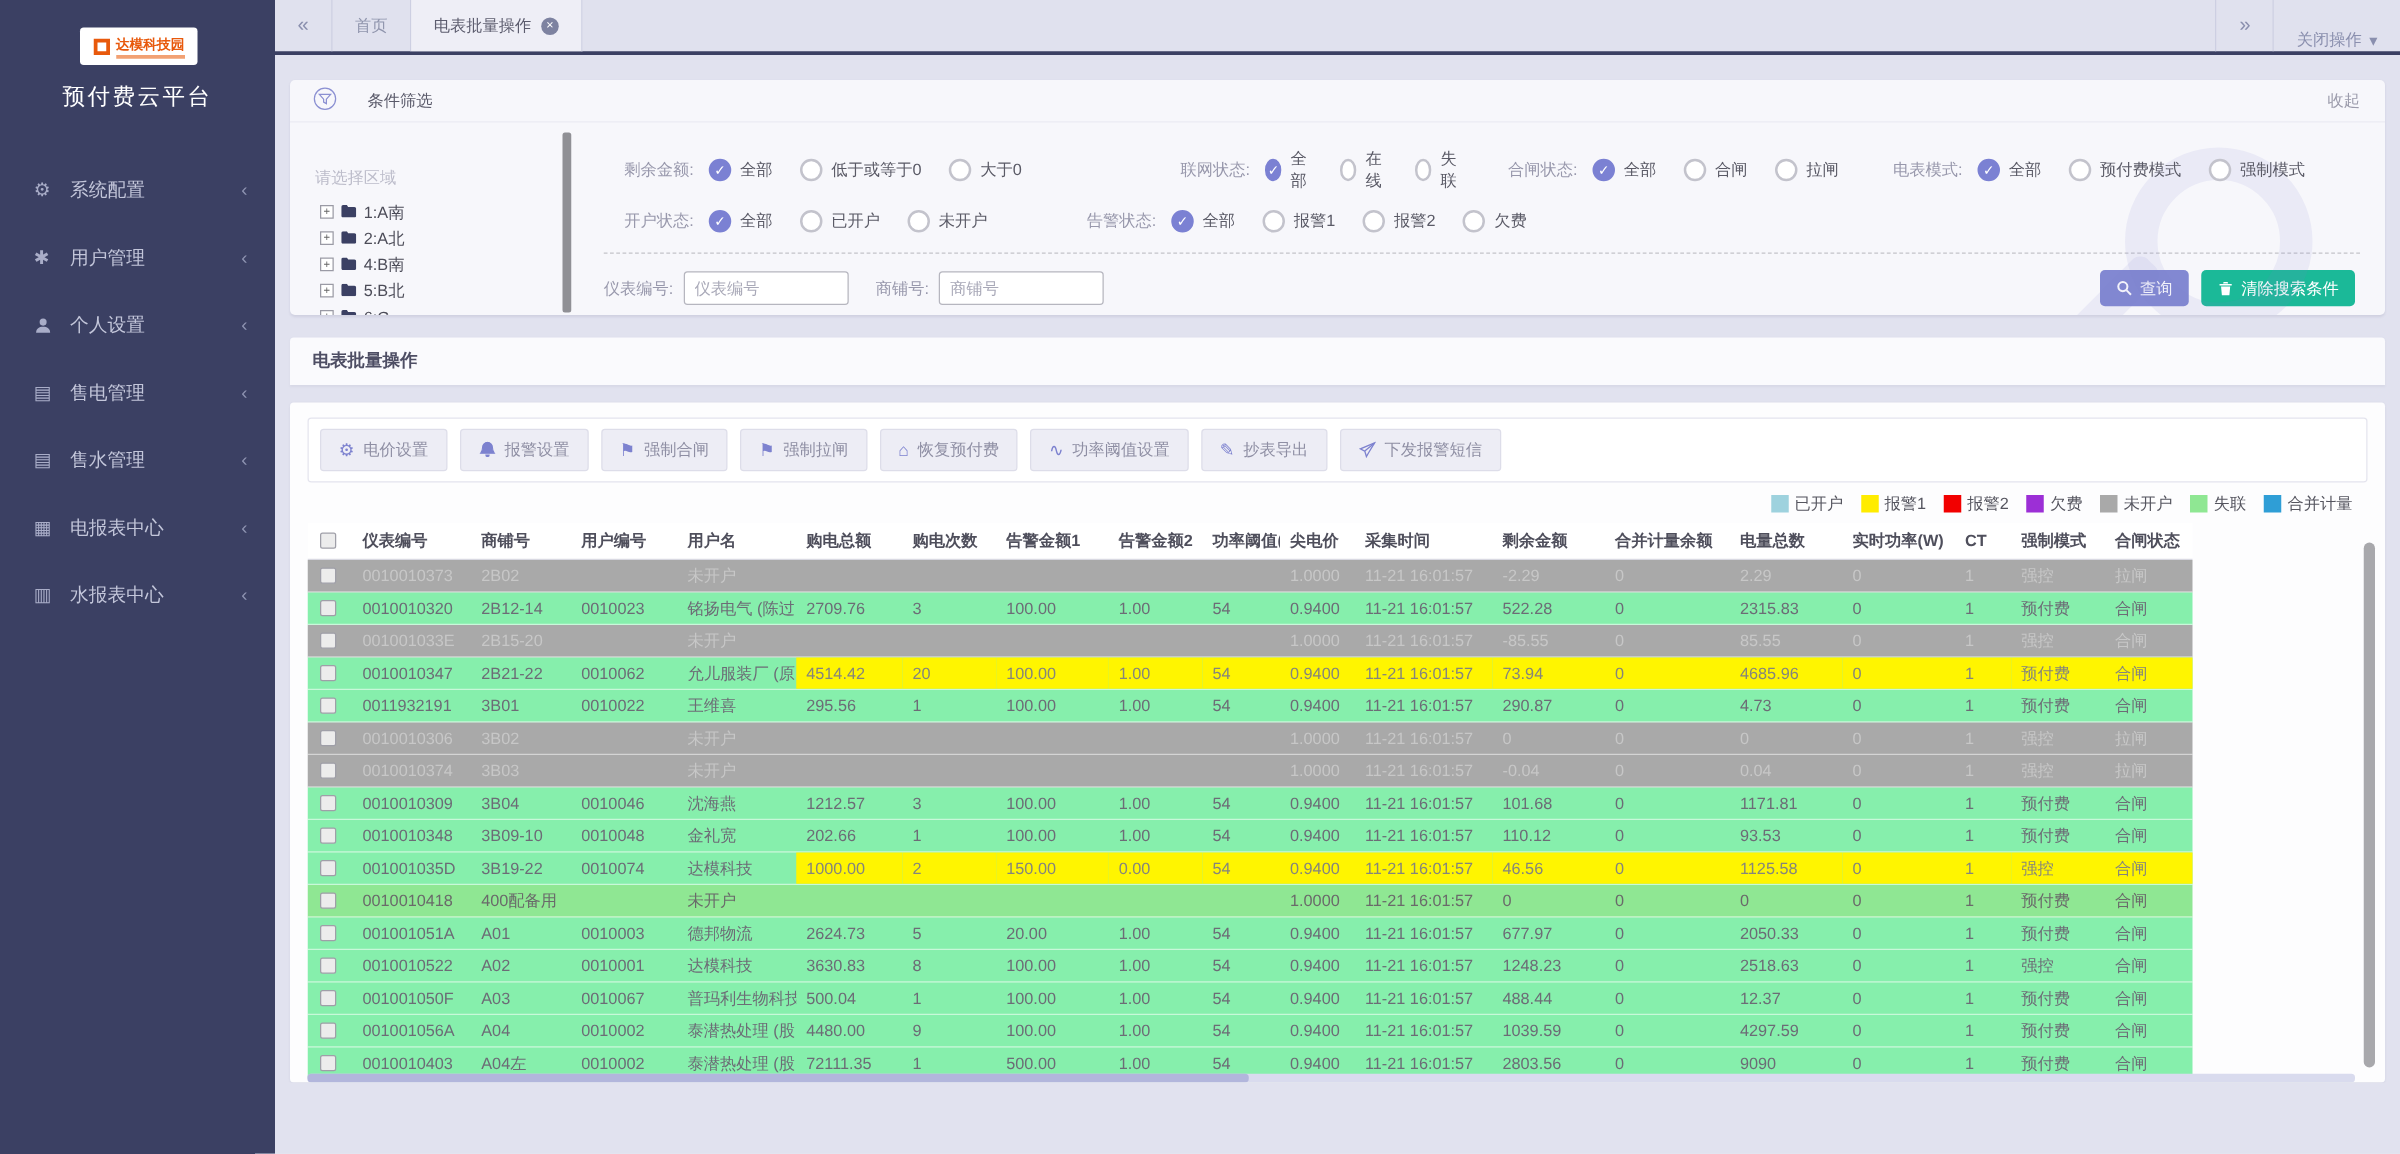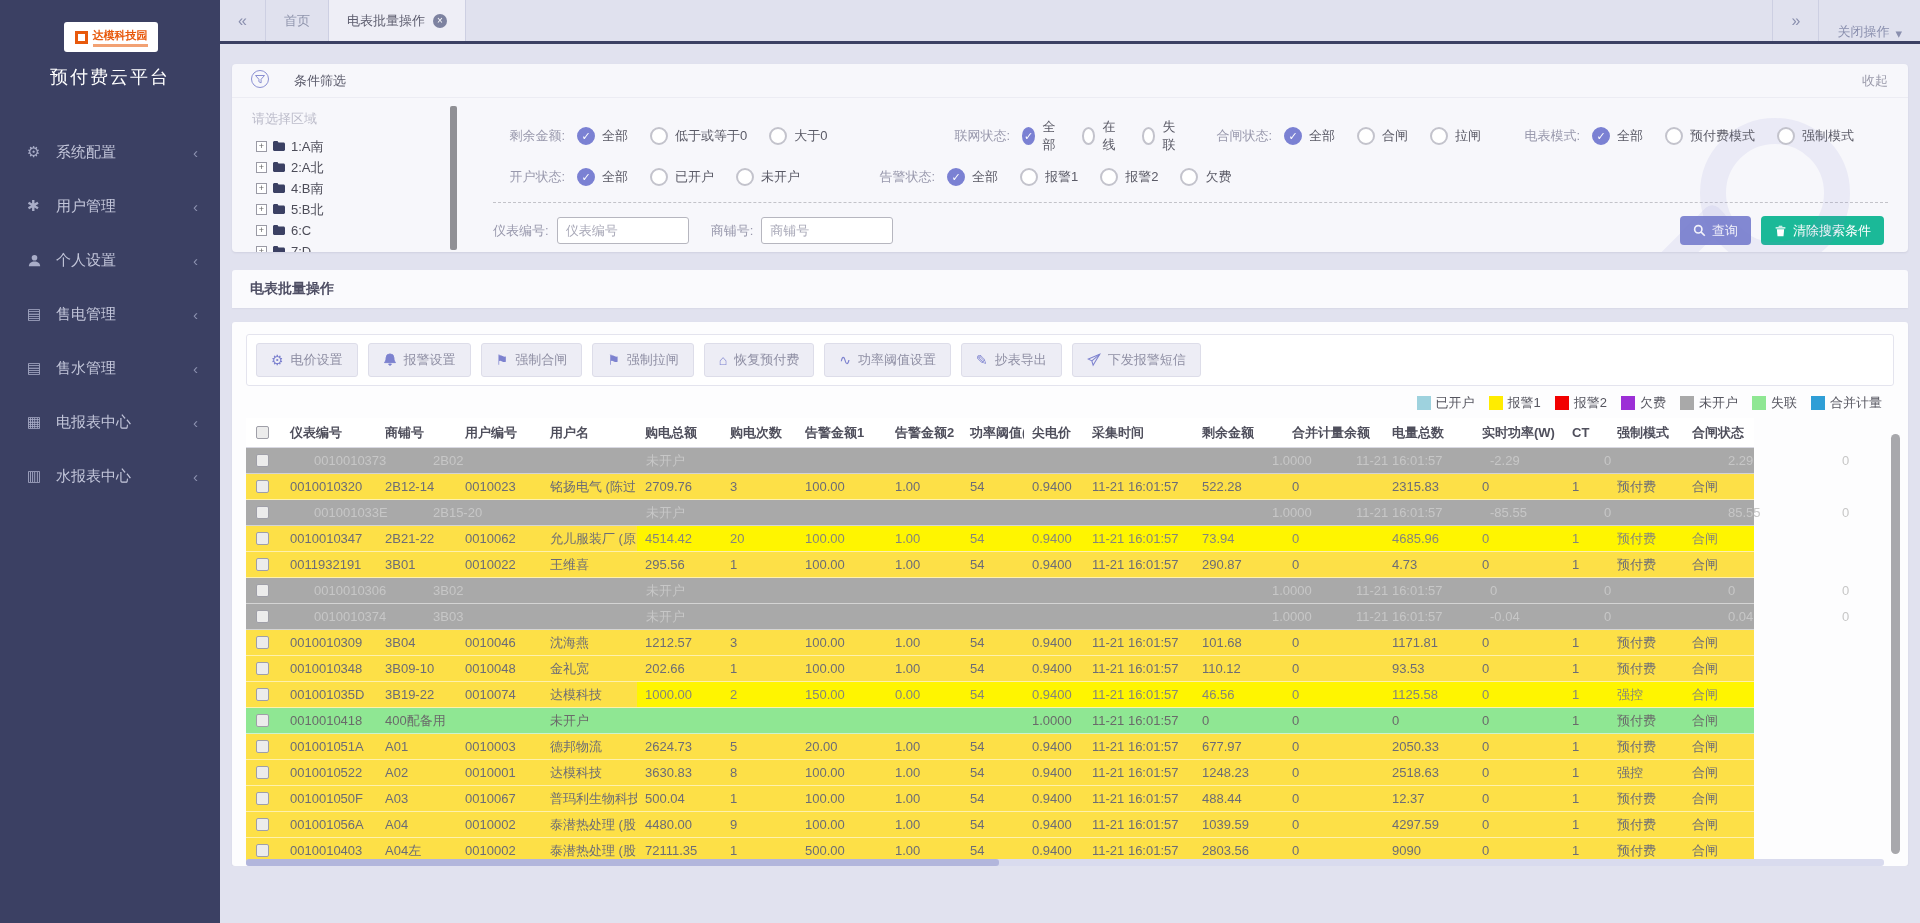--- a/index.html
+++ b/index.html
@@ -42,26 +42,26 @@
   .tab-right .tab-arrow { border-right:none; border-left:1px solid #cdcfe2; }
   .close-ops { display:flex; align-items:flex-end; gap:6px; padding:0 18px; color:#8a8fae; font-size:13px; border-left:1px solid #cdcfe2; cursor:pointer; }
 
   
   .content { background:#e1e2ef; height:822px; padding:20px 12px 0; position:relative; overflow:hidden; }
 
   .filter-card { background:#f7f7fb; border-radius:4px; height:188px; box-shadow:0 1px 2px rgba(60,60,100,.10); position:relative; overflow:hidden; }
   .filter-head { height:34px; display:flex; align-items:center; padding:0 20px 0 18px; border-bottom:1px solid #ececf3; font-size:13px; color:#5a5a6a; gap:24px; }
   .collapse { margin-left:auto; color:#9b9bab; font-size:13px; cursor:pointer; }
   .filter-body { display:flex; height:152px; padding:8px 20px 0 14px; }
-  .tree { width:200px; }
+  .tree { width:200px;margin-top:23px; }
   .tree-ph { color:#bcbcca; font-size:13px; margin:4px 0 8px 6px; }
   .tnode { display:flex; align-items:center; gap:6px; height:21px; font-size:13px; color:#4c4c58; padding-left:10px; cursor:pointer; }
   .texp { width:11px; height:11px; border:1px solid #9a9aa5; background:#fff; font-size:9px; line-height:9px; text-align:center; color:#666; }
   .splitter { width:7px; background:#909095; border-radius:2px; margin-left:4px; cursor:col-resize; }
-  .filters { flex:1; padding-left:36px; position:relative; }
+  .filters { flex:1; padding-left:26px; position:relative; }
 
   .watermark { position:absolute; right:38px; top:12px; width:150px; height:150px; border:26px solid rgba(127,132,205,.10); border-radius:50%; pointer-events:none; }
   .wm-handle { position:absolute; left:-48px; bottom:-42px; width:26px; height:86px; background:rgba(127,132,205,.10); transform:rotate(45deg); border-radius:9px; }
 
   .fgrid { display:flex; margin-top:12px; position:relative; }
   .fgrid.row2 { margin-top:14px; }
   .fgroup { display:flex; align-items:center; }
   .fgrid:not(.row2) .fgroup:nth-child(1){ width:445px; }
   .fgrid:not(.row2) .fgroup:nth-child(2){ width:262px; }
   .fgrid:not(.row2) .fgroup:nth-child(3){ width:308px; }
@@ -99,22 +99,22 @@
   .tablewrap { margin:6px 0 0 14px; overflow:hidden; height:444px; }
   .trow { display:flex; height:26px; width:1508px; }
   .thead-row { height:30px; background:#fff; border-bottom:1px solid #d9d9e2; }
   .cell { font-size:13px; padding-left:8px; white-space:nowrap; overflow:hidden; flex-shrink:0; line-height:26px; }
   .th { font-weight:bold; color:#4f4f5c; line-height:30px; }
   .c0{width:36px; display:flex; align-items:center; padding-left:10px;}
   .c1{width:95px}.c2{width:80px}.c3{width:85px}.c4{width:95px}.c5{width:85px}.c6{width:75px}
   .c7{width:90px}.c8{width:75px}.c9{width:62px}.c10{width:60px}.c11{width:110px}.c12{width:90px}
   .c13{width:100px}.c14{width:90px}.c15{width:90px}.c16{width:45px}.c17{width:75px}.c18{width:70px}
   .cb { width:13px; height:13px; background:#ececec; border:1px solid #9f9fa8; border-radius:2px; cursor:pointer; }
-  .row-blue { background:#fde047; color:#6c6c76; border-bottom:1px solid rgba(255,255,255,.55); }
-  .row-gray { background:#a9a9a9; color:#c7c7c7; border-bottom:1px solid rgba(255,255,255,.5);gap:24px; }
+  .row-blue { background:#86efac; color:#6c6c76; border-bottom:1px solid rgba(255,255,255,.55); }
+  .row-gray { background:#a9a9a9; color:#c7c7c7; border-bottom:1px solid rgba(255,255,255,.5); }
   .row-green{ background:#8fe793; color:#6a6a6a; border-bottom:1px solid rgba(255,255,255,.55); }
   .cell.hl { background:#fff500; color:#85857c; }
 
   .hscroll { position:absolute; left:14px; right:24px; bottom:0; height:7px; background:#d9dbee; border-radius:3px; cursor:pointer; }
   .hthumb { width:46%; height:100%; background:#b2b6dc; border-radius:3px; }
   .vscroll { position:absolute; right:8px; top:112px; bottom:12px; width:9px; background:#a8a8ac; border-radius:5px; cursor:pointer; }
 </style>
 </head>
 <body>
 

